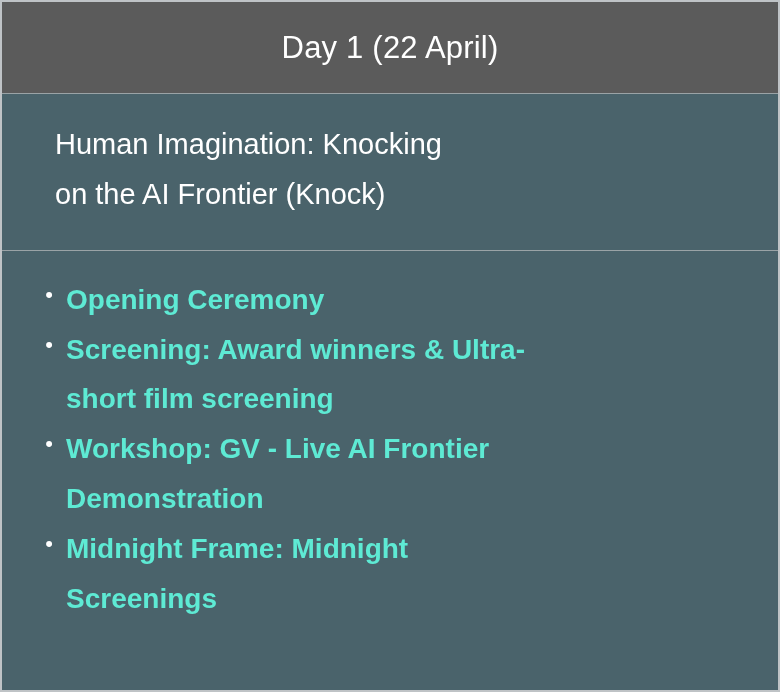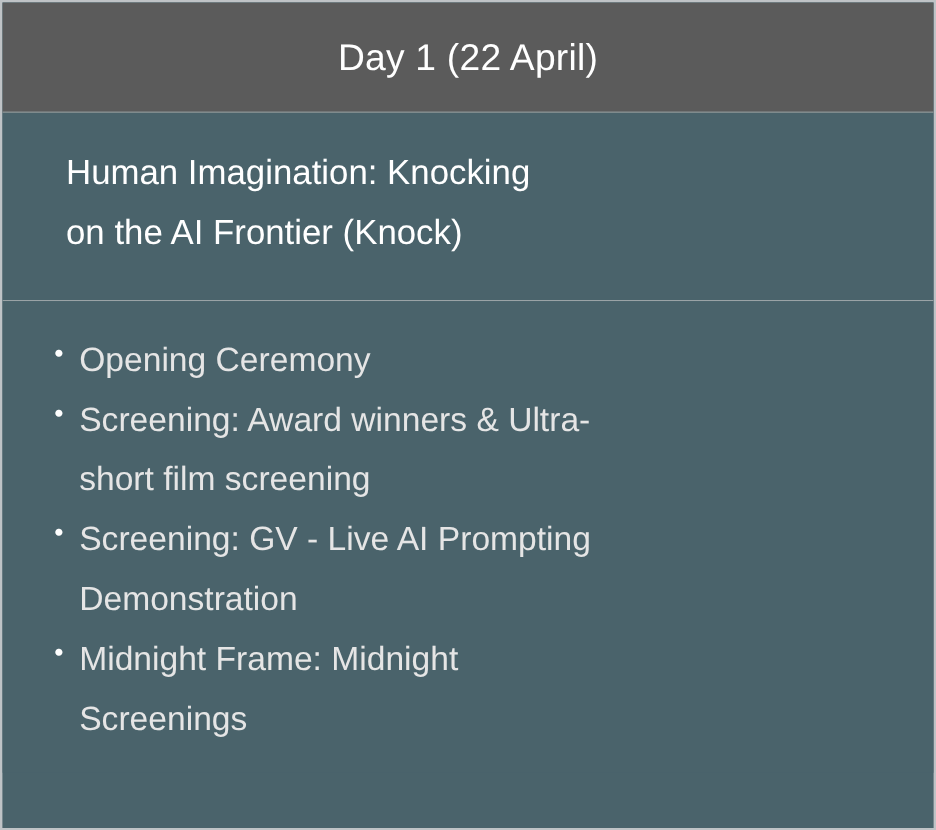--- a/index.html
+++ b/index.html
@@ -69,22 +69,23 @@
   .bullet {
     flex: 0 0 auto;
     width: 34px;
     text-align: center;
     color: #ffffff;
     font-size: 22px;
     line-height: 1.78;
   }
   .item-text {
     flex: 1 1 auto;
-    color: #e5e5e5;
+    color: #5eead4;
     white-space: pre-line;
+    font-weight: bold;
   }
 </style>
 </head>
 <body>
 
 <div class="card">
 
   <div class="card-header">
     <div class="card-header-title">Day 1 (22 April)</div>
   </div>
@@ -100,21 +101,21 @@
         <span class="bullet">•</span>
         <span class="item-text">Opening Ceremony</span>
       </li>
       <li>
         <span class="bullet">•</span>
         <span class="item-text">Screening: Award winners &amp; Ultra-
 short film screening</span>
       </li>
       <li>
         <span class="bullet">•</span>
-        <span class="item-text">Screening: GV - Live AI Prompting
+        <span class="item-text">Workshop: GV - Live AI Frontier
 Demonstration</span>
       </li>
       <li>
         <span class="bullet">•</span>
         <span class="item-text">Midnight Frame: Midnight
 Screenings</span>
       </li>
     </ul>
   </div>
 

